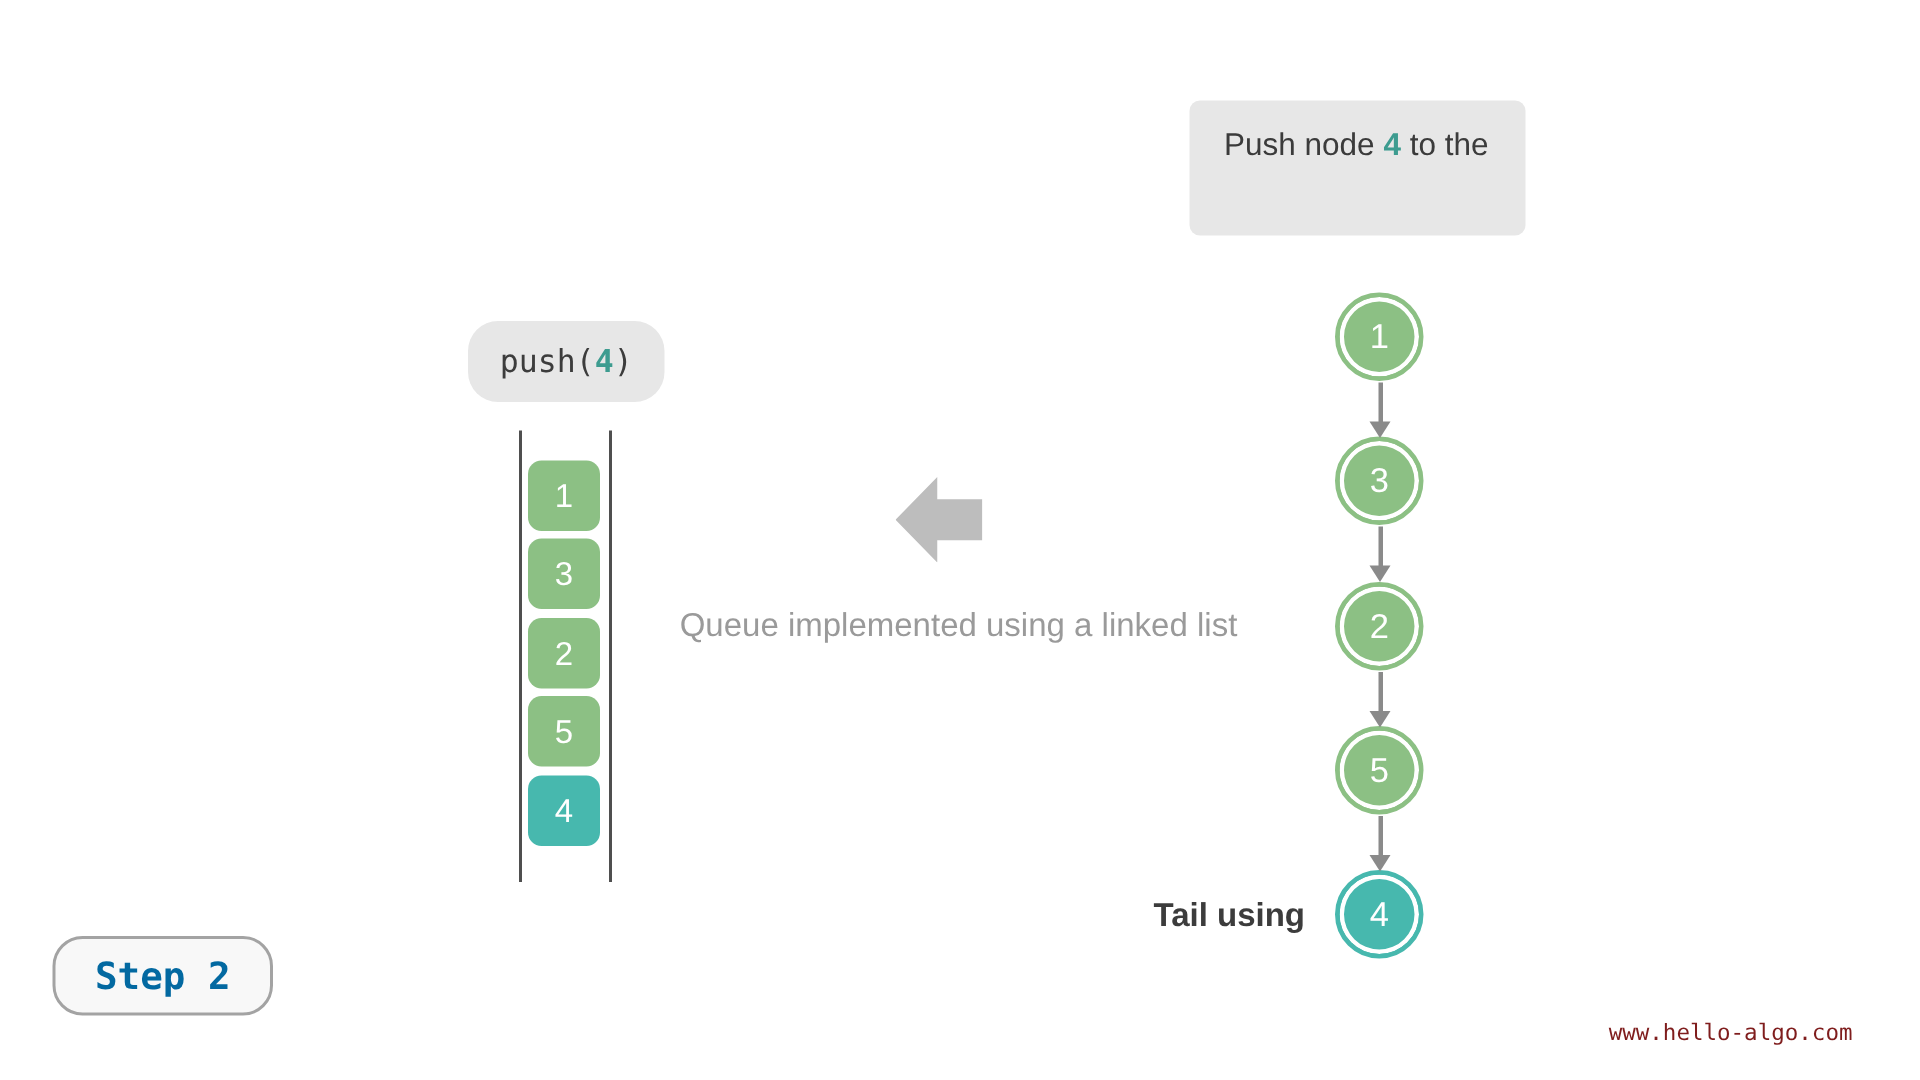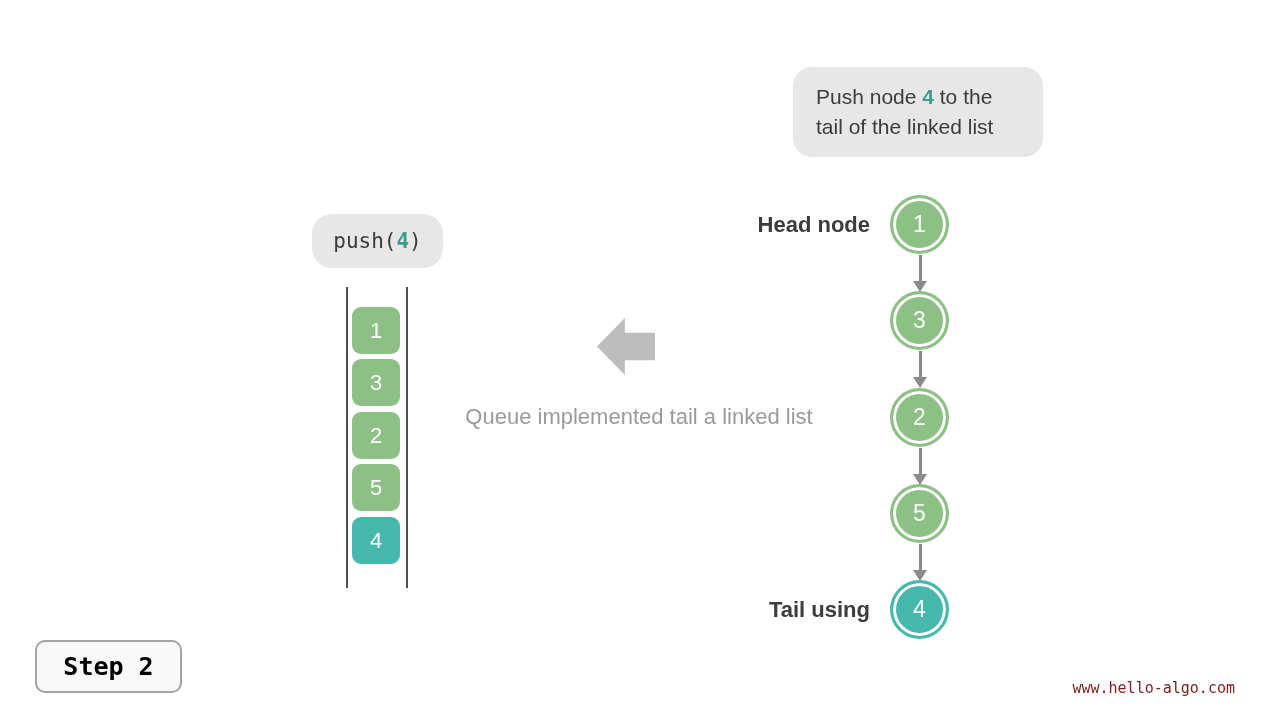--- a/index.html
+++ b/index.html
@@ -3,22 +3,22 @@
 <meta charset="utf-8">
 <style>
   html,body{margin:0;padding:0;background:#fff;}
   .canvas{
     position:relative;width:1280px;height:720px;background:#ffffff;
     font-family:"Liberation Sans", sans-serif;overflow:hidden;
   }
 
   
   .callout{
-    position:absolute;left:793px;top:67px;width:250px;height:90px;
-    background:#e7e7e7;border-radius:19px;box-sizing:border-box;
+    position:absolute;left:793px;top:67px;width:224px;height:90px;
+    background:#e7e7e7;border-radius:7px;box-sizing:border-box;
     padding:15px 0 0 23px;color:#3b3b3b;font-size:21px;line-height:30px;
   }
   .hl{color:#3d9c90;font-weight:bold;}
 
   
   .push-label{
     position:absolute;left:312px;top:214px;width:131px;height:54px;
     background:#e7e7e7;border-radius:20px;
     display:flex;align-items:center;justify-content:center;
     font-family:"DejaVu Sans Mono", monospace;font-size:21px;color:#3c3c3c;
@@ -66,60 +66,58 @@
     border-top:11px solid #8a8a8a;
   }
 
   .list-label{
     position:absolute;width:210px;left:660px;text-align:right;
     font-size:22px;font-weight:bold;color:#3c3c3c;line-height:26px;
   }
 
   
   .step-badge{
-    position:absolute;left:35px;top:640px;width:147px;height:53px;
-    background:#f8f8f8;border:2px solid #a3a3a3;border-radius:10px;box-sizing:border-box;
+    position:absolute;left:35px;top:624px;width:147px;height:53px;
+    background:#f8f8f8;border:2px solid #a3a3a3;border-radius:20px;box-sizing:border-box;
     display:flex;align-items:center;justify-content:center;
-    font-family:"DejaVu Sans Mono", monospace;font-size:25px;font-weight:bold;color:#000000;
+    font-family:"DejaVu Sans Mono", monospace;font-size:25px;font-weight:bold;color:#0369a1;
   }
 
   
   .watermark{
     position:absolute;right:45px;top:679px;
     font-family:"DejaVu Sans Mono", monospace;font-size:15px;color:#7f1d1d;
   }
 </style>
 </head>
 <body>
 
 <div class="canvas">
 
   <div class="callout">
     <div><span>Push node </span><span class="hl">4</span><span> to the</span></div>
-    <div>tail of the linked list</div>
   </div>
 
   <div class="push-label">
       <span>push(</span>
       <span class="hl">4</span>
       <span>)</span>
     </div>
 
   <div class="stack-wall left"></div>
   <div class="stack-wall right"></div>
   <div class="stack-box" style="top:307px" data-color="green">1</div>
   <div class="stack-box" style="top:359px" data-color="green">3</div>
   <div class="stack-box" style="top:412px" data-color="green">2</div>
   <div class="stack-box" style="top:464px" data-color="green">5</div>
   <div class="stack-box" style="top:517px" data-color="teal">4</div>
 
   <div class="big-arrow"></div>
-  <div class="caption">Queue implemented tail a linked list</div>
+  <div class="caption">Queue implemented using a linked list</div>
 
-  <div class="list-label" style="top:212px">Head node</div>
   <div class="list-label" style="top:597px">Tail using</div>
 
   <div class="node" style="top:195px" data-color="green">1</div>
   <div class="node" style="top:291px" data-color="green">3</div>
   <div class="node" style="top:388px" data-color="green">2</div>
   <div class="node" style="top:484px" data-color="green">5</div>
   <div class="node" style="top:580px" data-color="teal">4</div>
 
   <div class="link-arrow" style="top:255px">
       <div class="shaft"></div>

